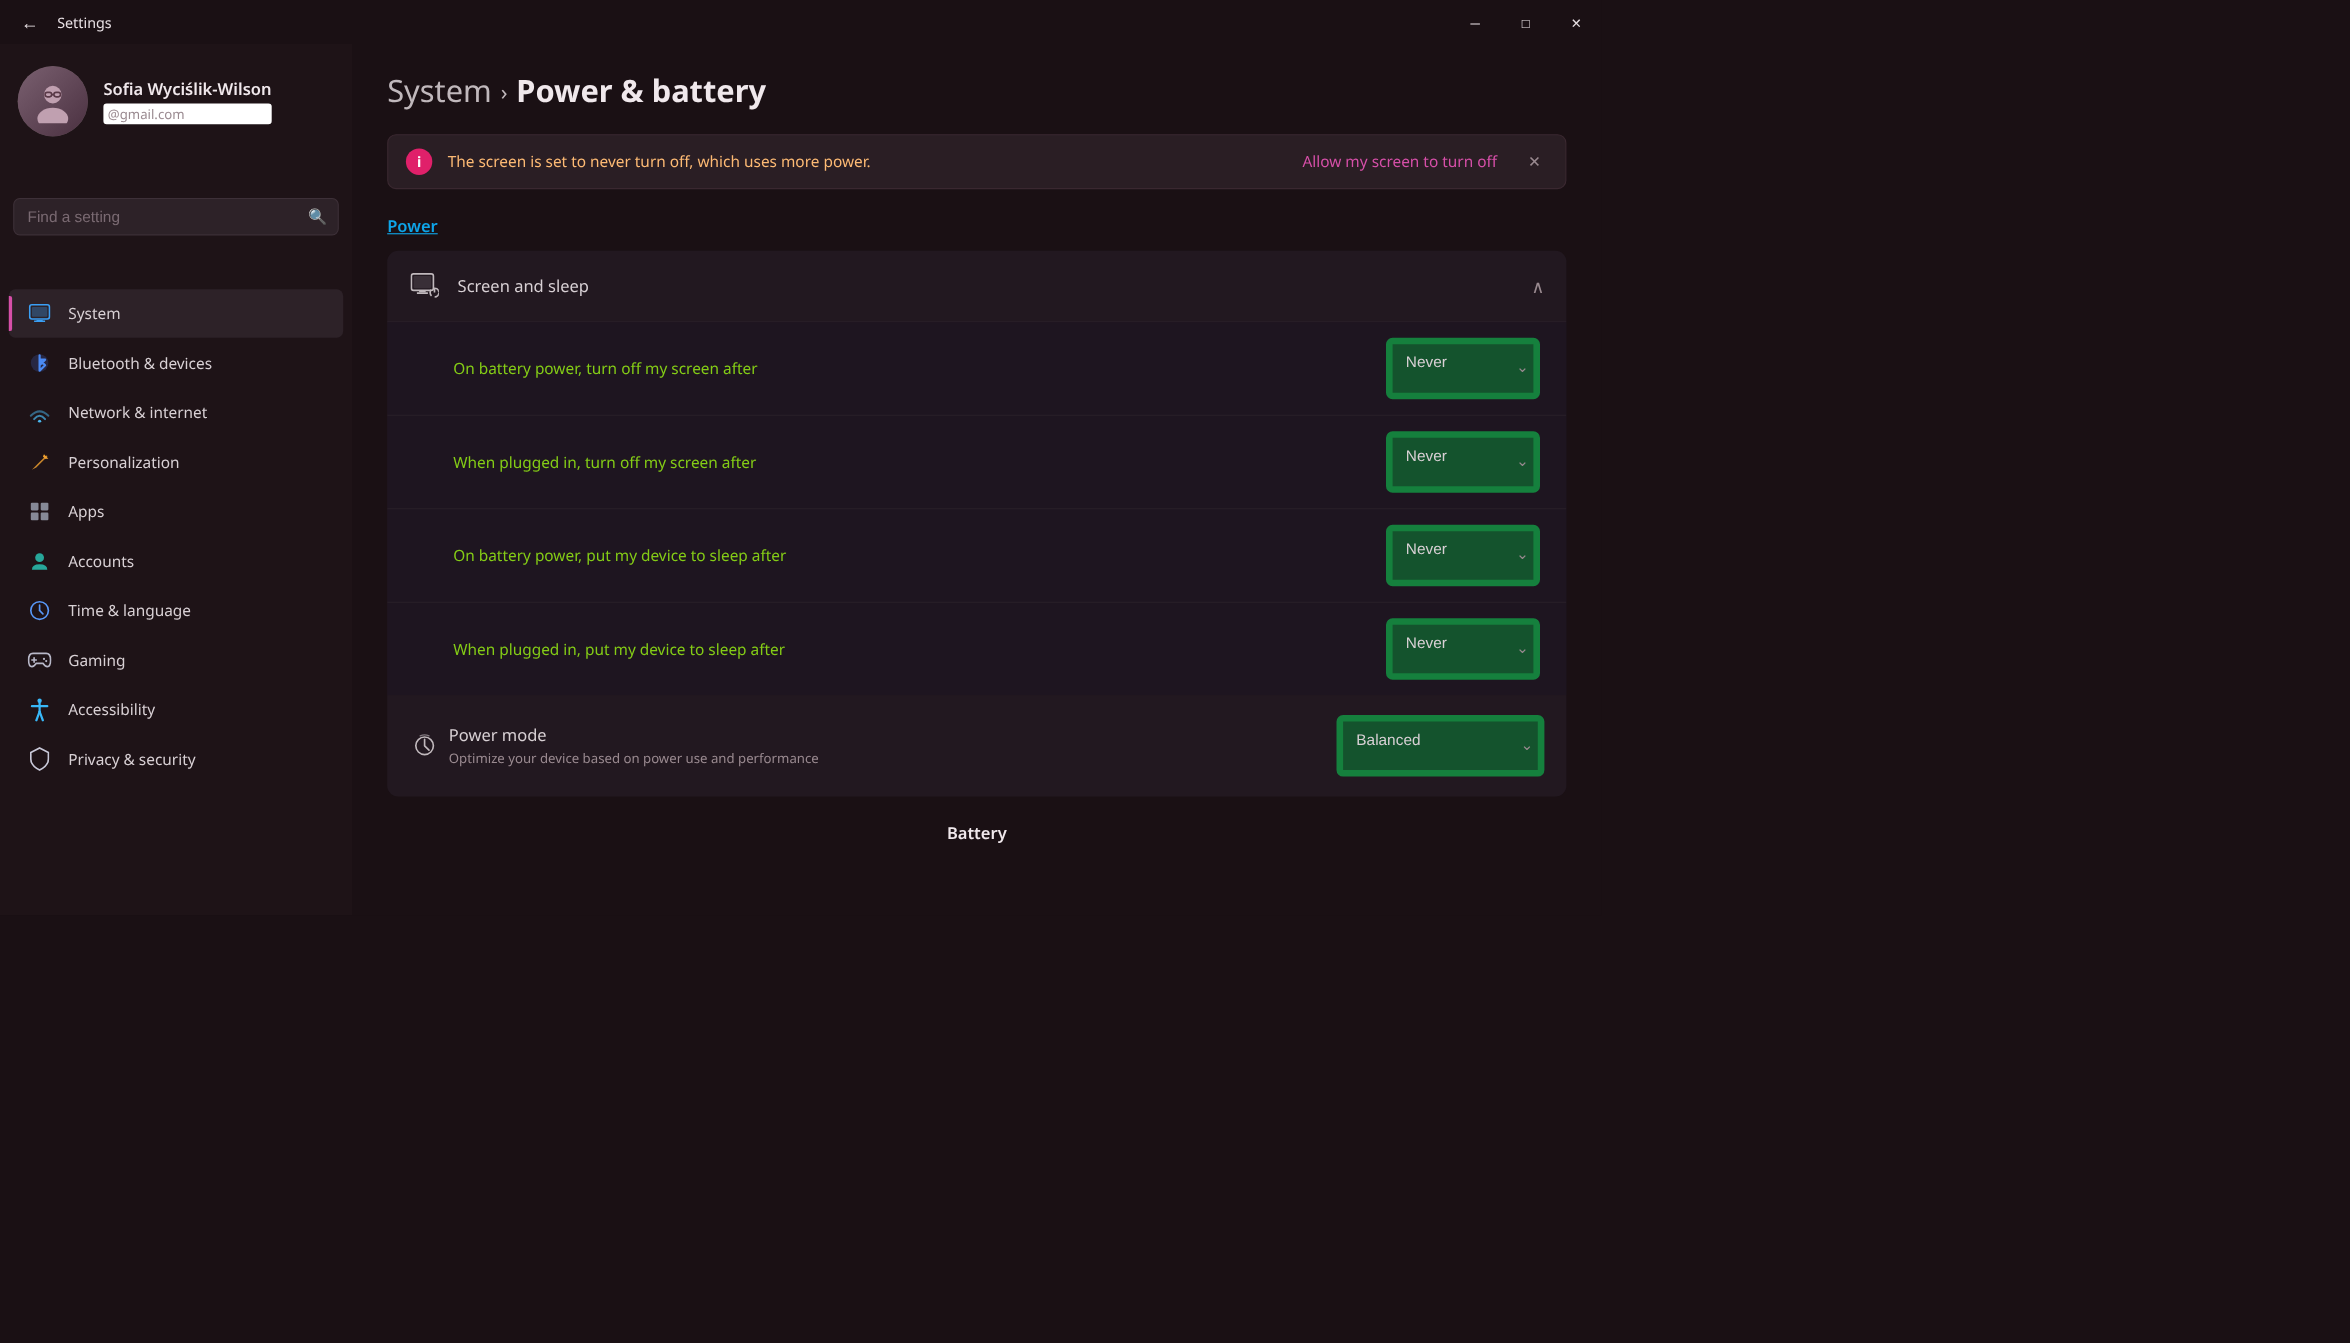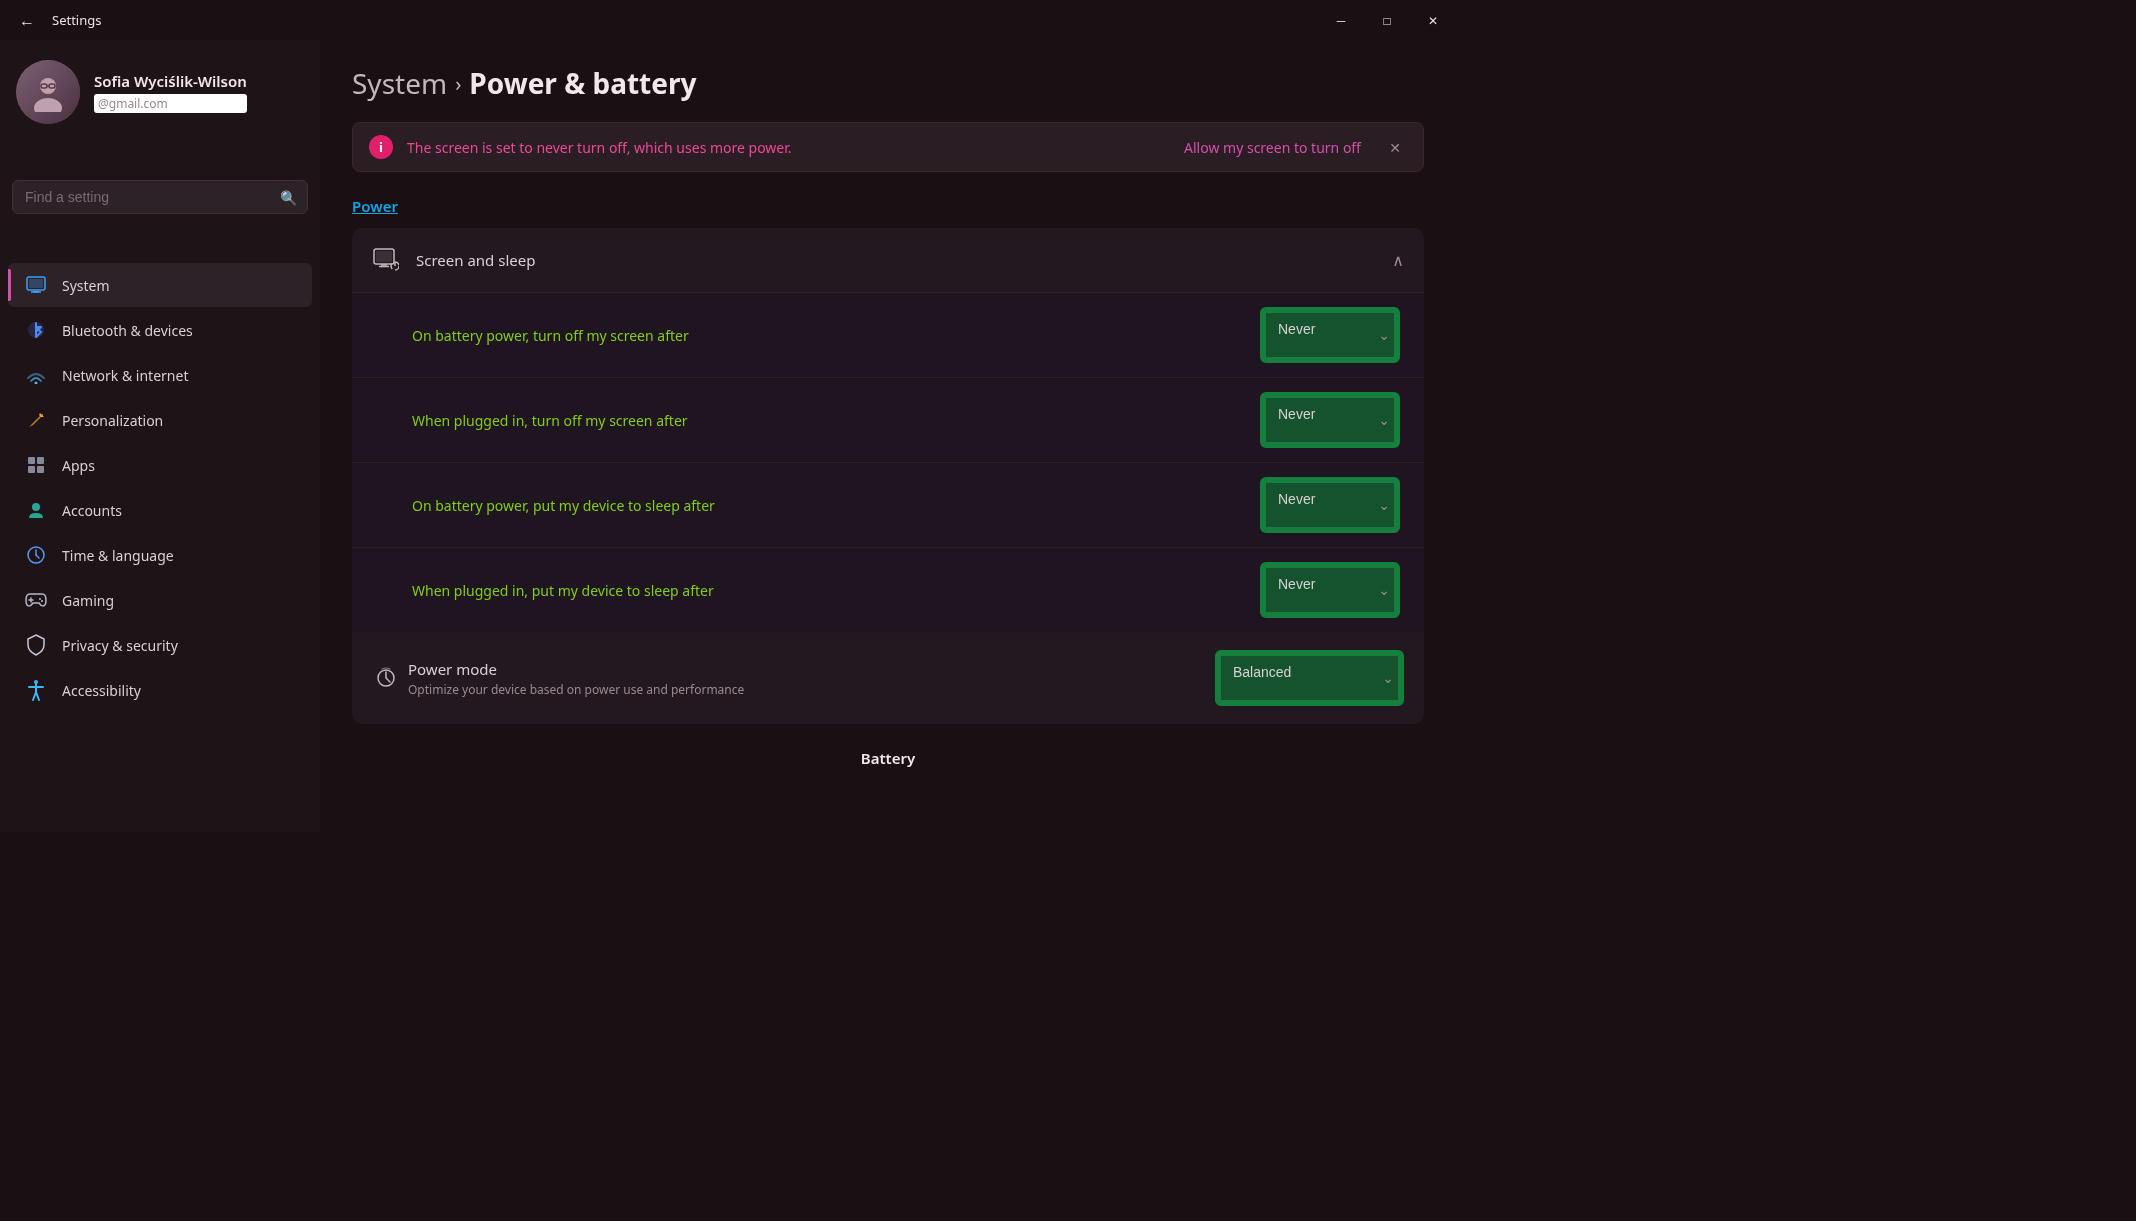--- a/index.html
+++ b/index.html
@@ -242,21 +242,21 @@
       align-items: center;
       justify-content: center;
       flex-shrink: 0;
       font-size: 13px;
       font-weight: 700;
       color: white;
     }
     .alert-text {
       flex: 1;
       font-size: 14px;
-      color: #ec4899;
+      color: #fdba74;
     }
     .alert-action {
       font-size: 14px;
       color: #d64fa8;
       cursor: pointer;
       white-space: nowrap;
     }
     .alert-close {
       width: 24px;
       height: 24px;
@@ -534,38 +534,38 @@
             <line x1="4" y1="8" x2="8" y2="8" stroke="#b8b8c8" stroke-width="1.5" stroke-linecap="round"></line>
             <circle cx="15" cy="7" r="1" fill="#b8b8c8"></circle>
             <circle cx="17" cy="9" r="1" fill="#b8b8c8"></circle>
           </svg>
         </div>
         <span class="sidebar-label">Gaming</span>
       </div>
 
       <div class="sidebar-item">
         <div class="sidebar-icon">
-          <svg width="18" height="22" viewBox="0 0 18 22">
-            <path d="M9 1 L17 5 L17 11 Q17 17 9 21 Q1 17 1 11 L1 5 Z" fill="none" stroke="#c8c8d8" stroke-width="1.5"></path>
-          </svg>
-        </div>
-        <span class="sidebar-label">Privacy &amp; security</span>
-      </div>
-
-      <div class="sidebar-item">
-        <div class="sidebar-icon">
           <svg width="20" height="22" viewBox="0 0 20 22">
             <circle cx="10" cy="3" r="2" fill="#38b8f8"></circle>
             <line x1="10" y1="5" x2="10" y2="13" stroke="#38b8f8" stroke-width="2" stroke-linecap="round"></line>
             <line x1="3" y1="8" x2="17" y2="8" stroke="#38b8f8" stroke-width="2" stroke-linecap="round"></line>
             <path d="M10 13 L7 21" stroke="#38b8f8" stroke-width="2" stroke-linecap="round"></path>
             <path d="M10 13 L13 21" stroke="#38b8f8" stroke-width="2" stroke-linecap="round"></path>
           </svg>
         </div>
         <span class="sidebar-label">Accessibility</span>
+      </div>
+
+      <div class="sidebar-item">
+        <div class="sidebar-icon">
+          <svg width="18" height="22" viewBox="0 0 18 22">
+            <path d="M9 1 L17 5 L17 11 Q17 17 9 21 Q1 17 1 11 L1 5 Z" fill="none" stroke="#c8c8d8" stroke-width="1.5"></path>
+          </svg>
+        </div>
+        <span class="sidebar-label">Privacy &amp; security</span>
       </div>
 
     </div>
   </div>
 
   <div class="content">
 
     <div class="page-header">
       <span class="page-header-system">System</span>
       <span class="page-header-chevron">›</span>

